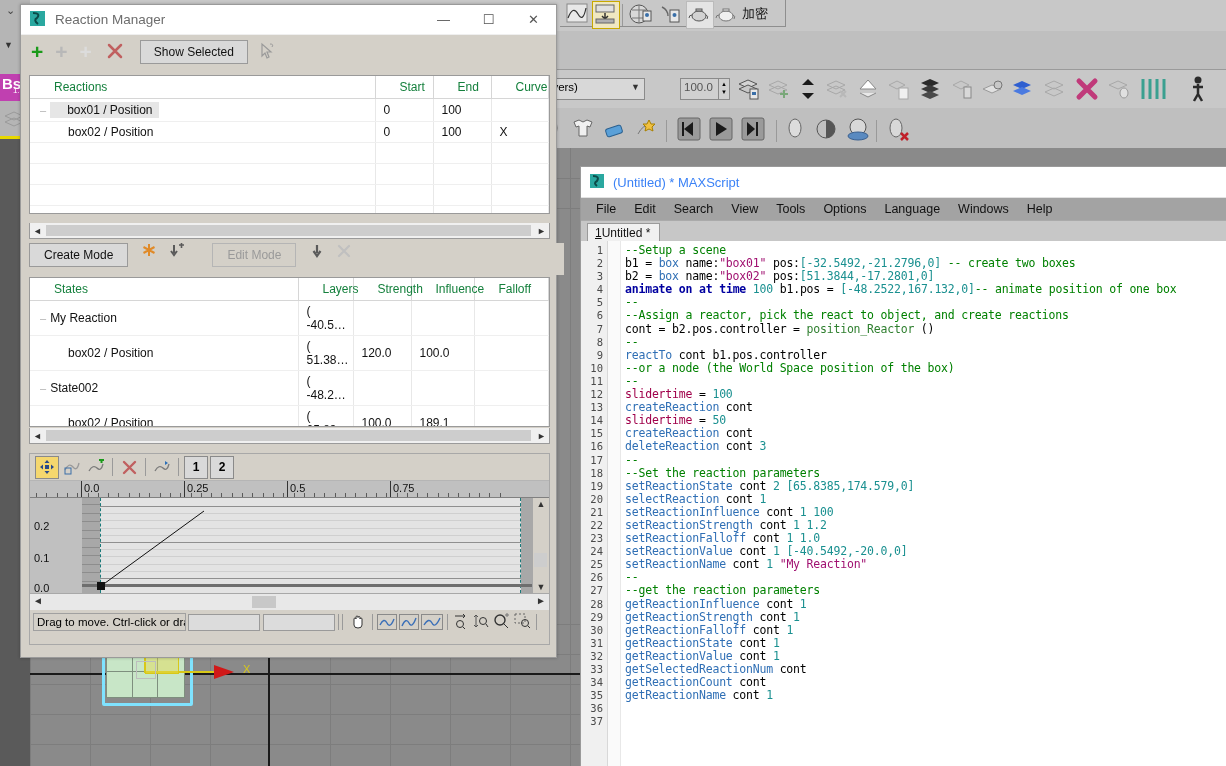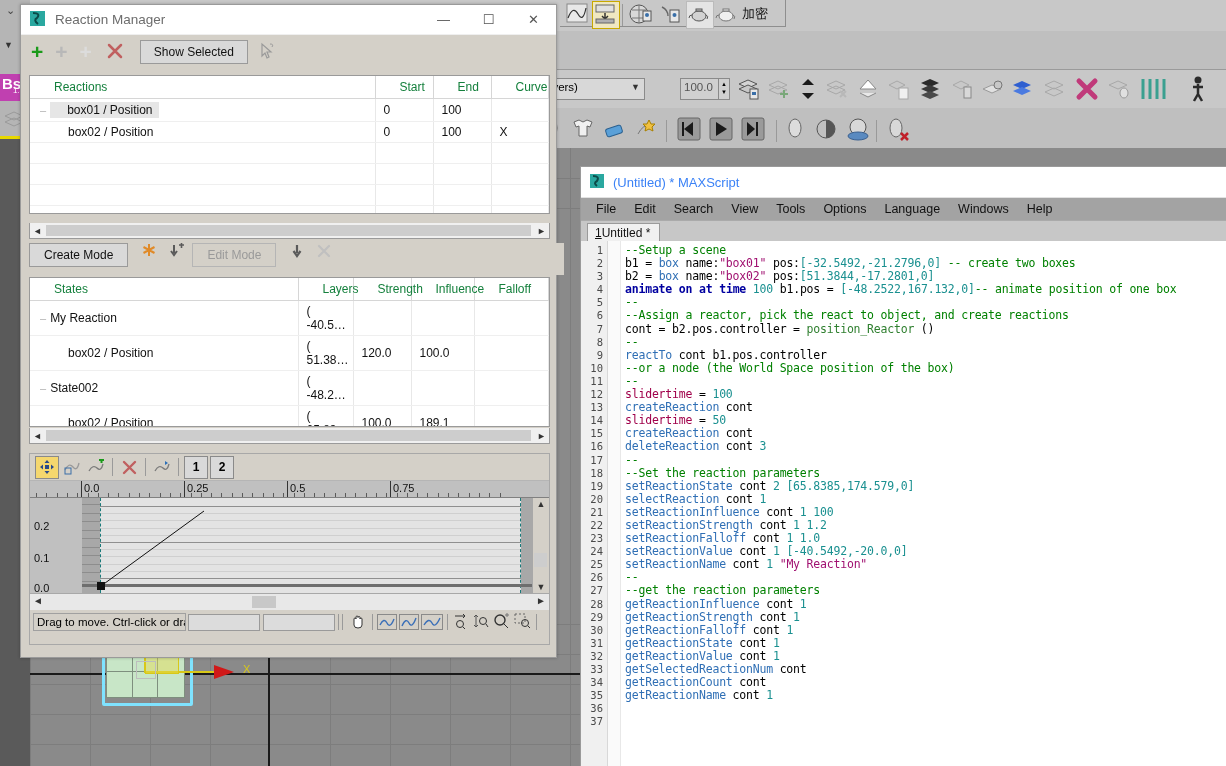--- a/index.html
+++ b/index.html
@@ -620,21 +620,21 @@
       <svg width="14" height="14">
           <path d="M7 1 v12 M1.5 4 l11 6 M12.5 4 l-11 6" stroke="#e08a28" stroke-width="2"></path>
         </svg>
     </span>
     <span style="margin-left:12px;">
       <svg width="16" height="16">
           <path d="M6 2 v8 M3 8 l3 4 3-4" stroke="#5a5a5a" stroke-width="2" fill="none"></path>
           <path d="M11 2 h5 M13.5 0 v5" stroke="#5a5a5a" stroke-width="1.6"></path>
         </svg>
     </span>
-    <button class="mode-btn dis" style="margin-left:8px;">Edit Mode</button>
+    <button class="mode-btn dis" style="margin-left:28px;">Edit Mode</button>
     <span style="margin-left:14px;">
       <svg width="14" height="16">
           <path d="M7 2 v8 M3.5 8 l3.5 5 3.5-5" stroke="#5a5a5a" stroke-width="2.2" fill="none"></path>
         </svg>
     </span>
     <span style="margin-left:12px;">
       <svg width="16" height="16">
           <path d="M3 3 l10 10 M13 3 l-10 10" stroke="#c0c0c0" stroke-width="2.2" stroke-linecap="round"></path>
         </svg>
     </span>

